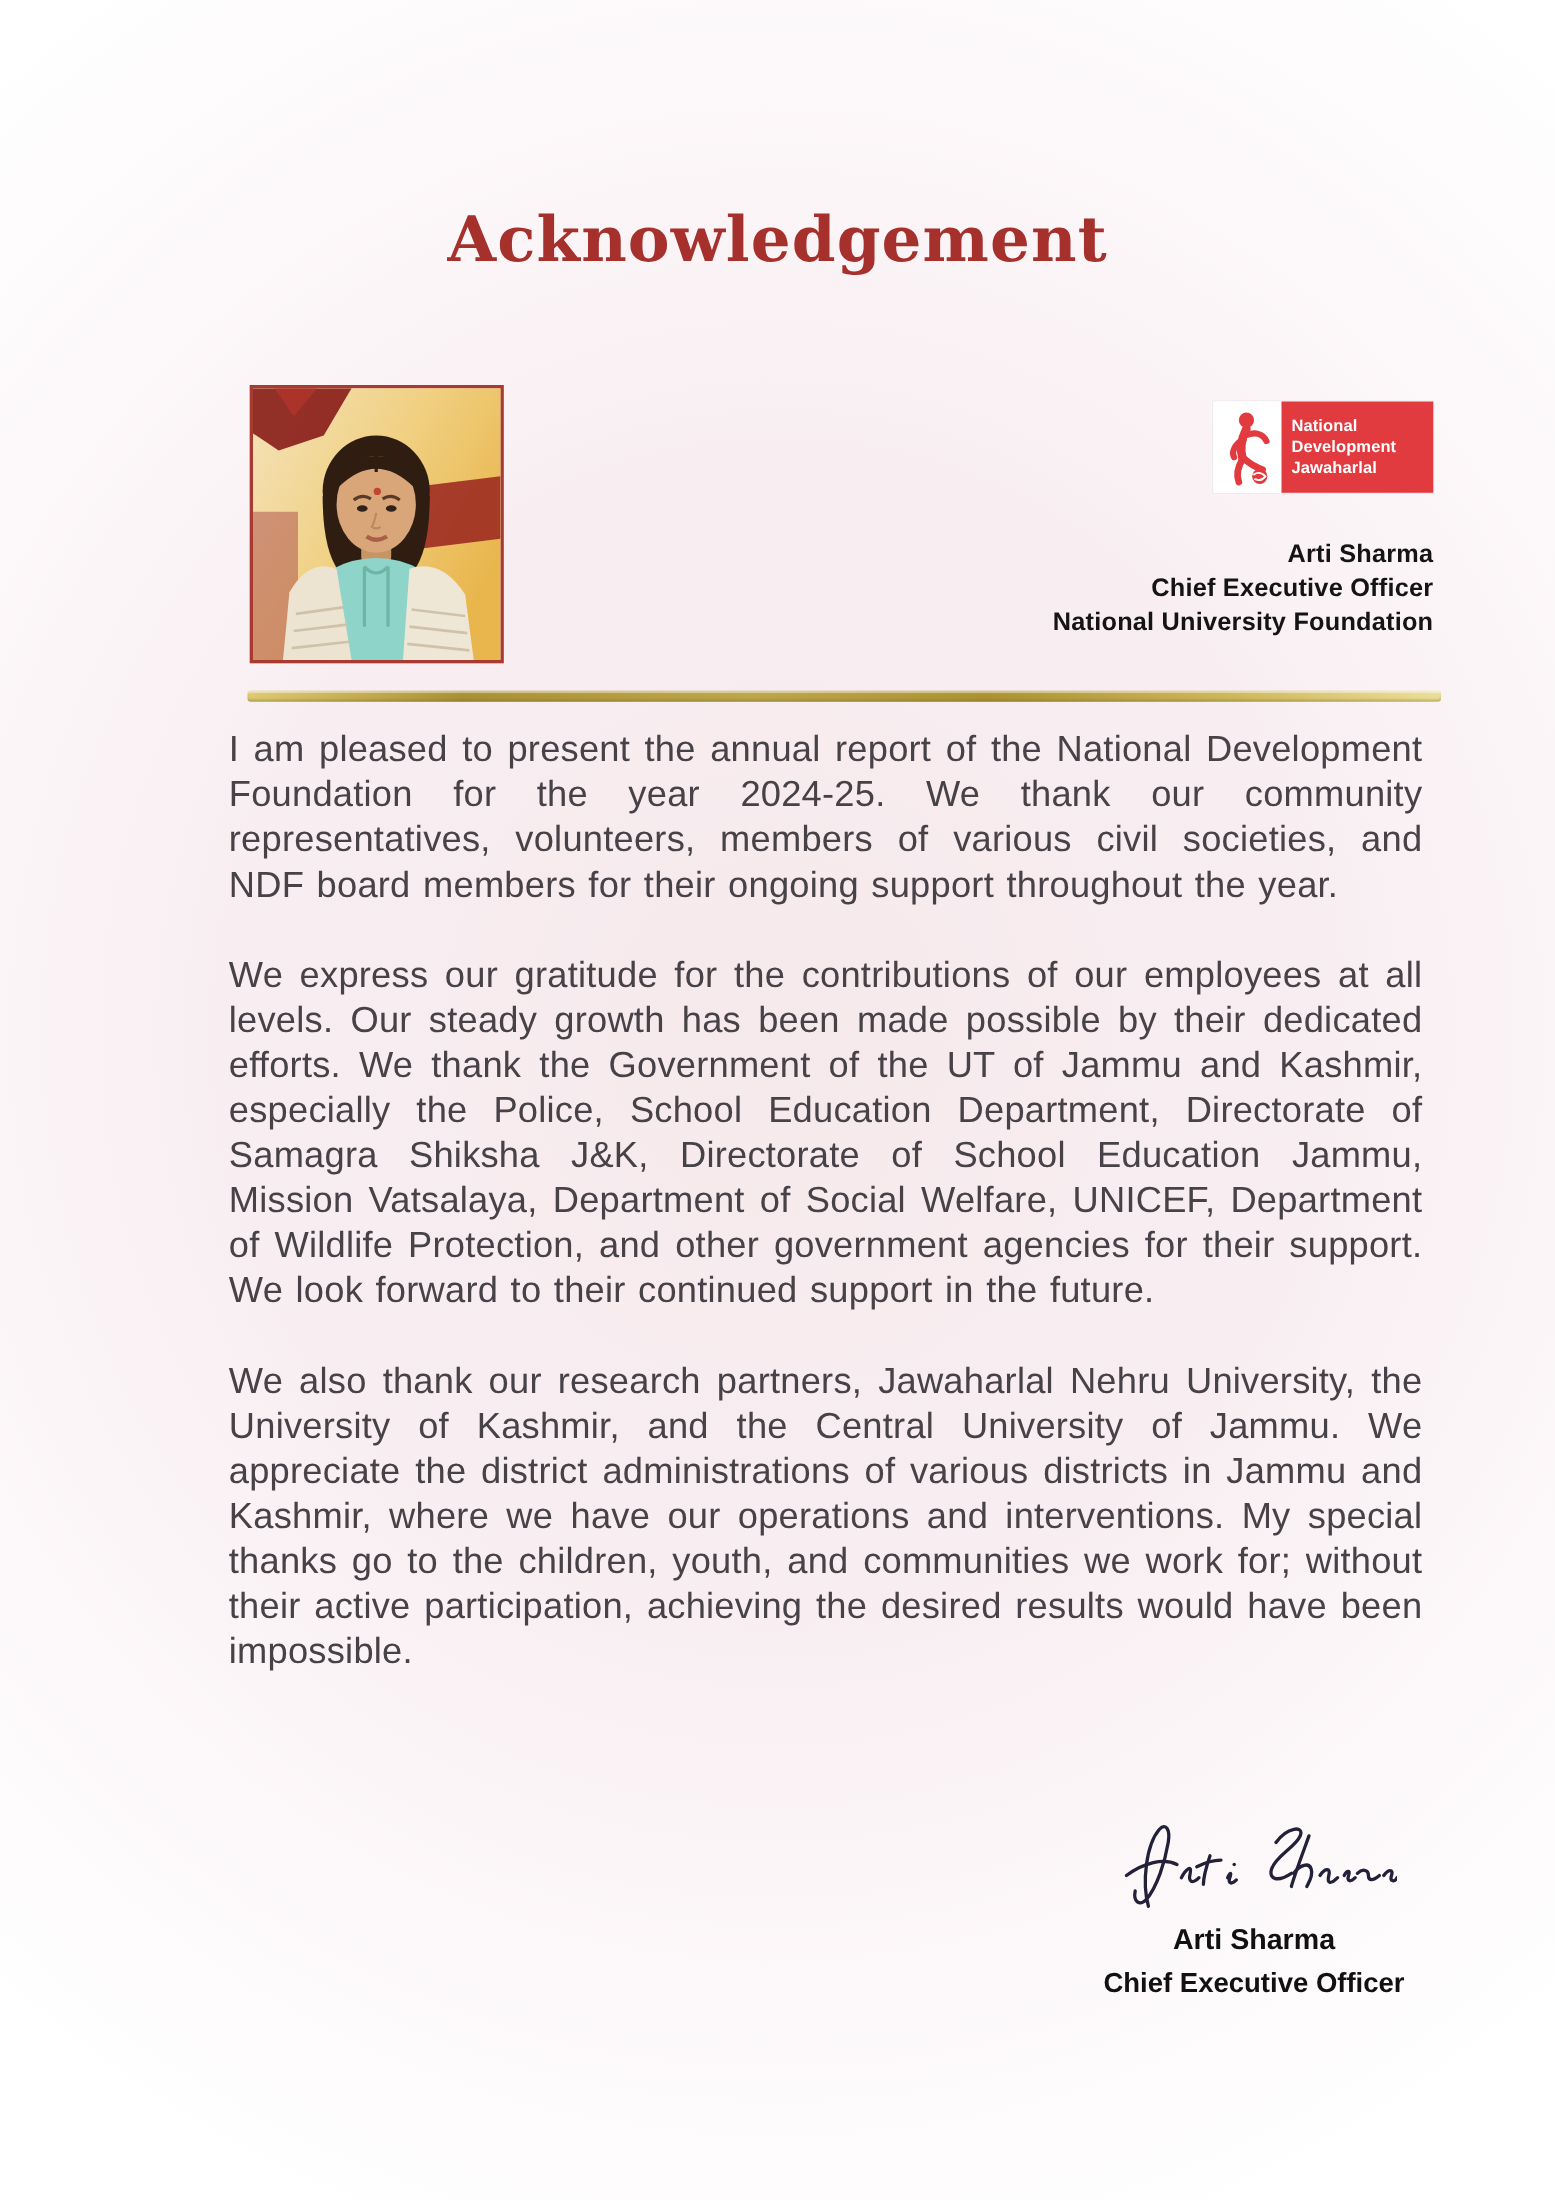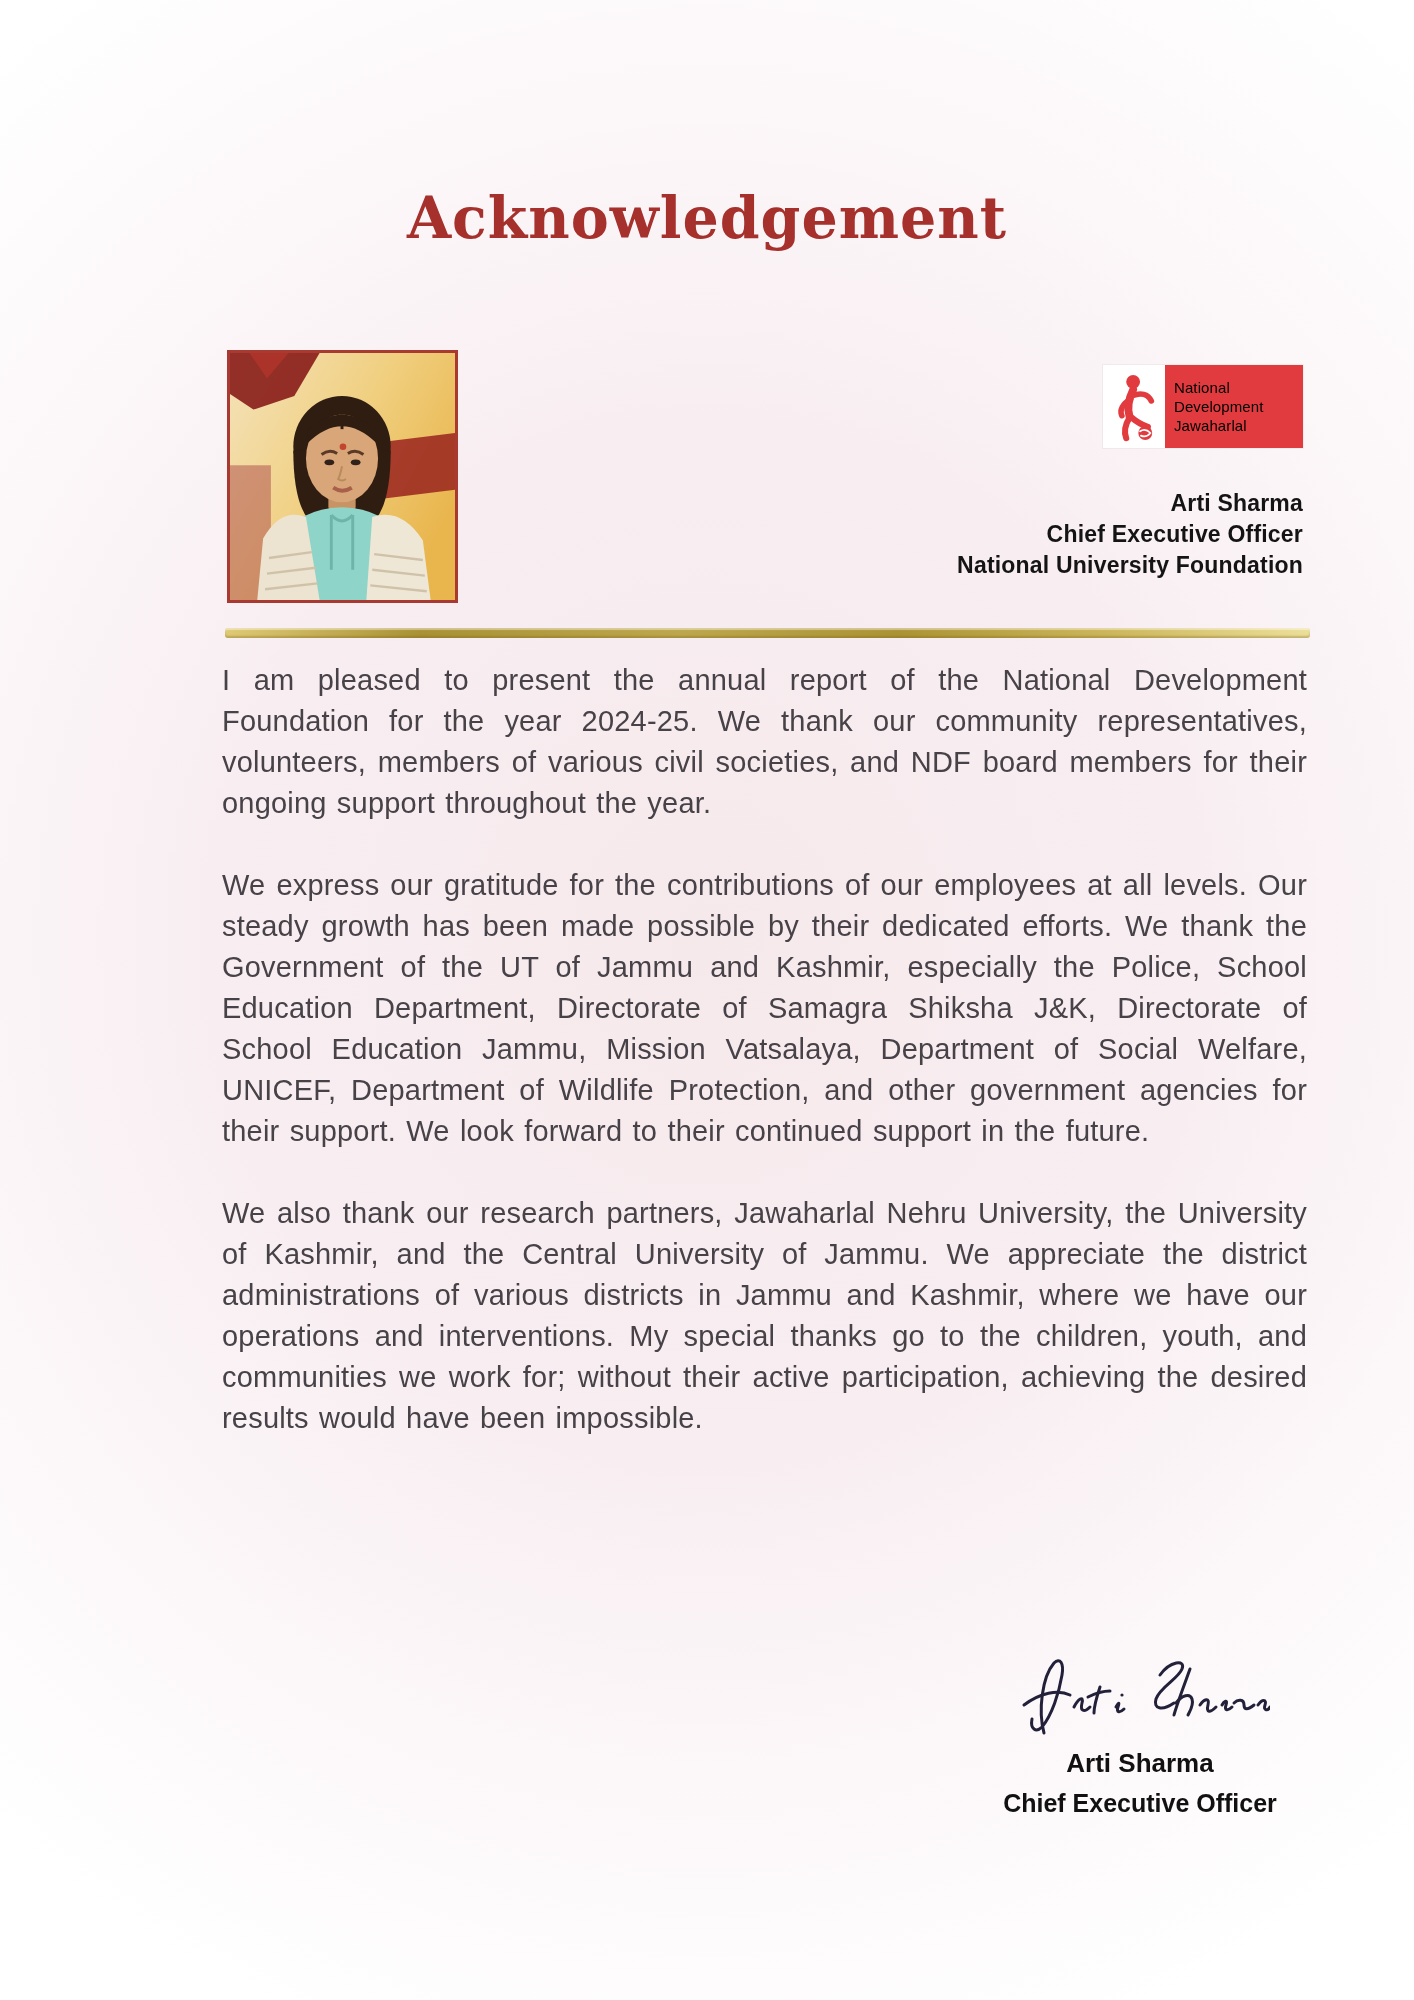--- a/index.html
+++ b/index.html
@@ -26,37 +26,37 @@
   }
   .ceo-photo svg{display:block;width:100%;height:100%;}
   .ndf-logo{
     position:absolute;left:1103px;top:365px;width:200px;height:83px;
     display:flex;box-shadow:0 0 0 1px rgba(0,0,0,0.04);
     background:#ffffff;
   }
   .logo-figure{width:62px;height:83px;background:#ffffff;display:flex;align-items:center;justify-content:center;}
   .logo-figure svg{width:52px;height:72px;}
   .logo-text{
-    flex:1;background:#e23b3f;color:#000000;
-    font-weight:400;font-size:15px;line-height:19px;
+    flex:1;background:#e23b3f;color:#ffffff;
+    font-weight:700;font-size:15px;line-height:19px;
     padding:13px 0 0 9px;box-sizing:border-box;letter-spacing:0.1px;
   }
   .officer-block{
     position:absolute;right:111px;top:488px;width:600px;
     text-align:right;color:#141414;font-weight:700;
     font-size:23px;line-height:31px;letter-spacing:0.2px;
   }
   .gold-divider{
     position:absolute;left:225px;top:628px;width:1085px;height:10px;border-radius:3px;
     background:linear-gradient(90deg,#dfca75 0%,#a99134 18%,#bda74d 42%,#ab9334 62%,#cdb75c 82%,#ecdf9a 100%);
     box-shadow:inset 0 2px 1px rgba(255,255,255,0.45), inset 0 -2px 2px rgba(120,100,30,0.35);
   }
   .letter-body{
-    position:absolute;left:222px;top:660px;width:1085px;
-    color:#474247;font-size:29px;line-height:41px;
+    position:absolute;left:208px;top:660px;width:1085px;
+    color:#474247;font-size:33px;line-height:41px;
     text-align:justify;text-align-last:left;
     letter-spacing:0.2px;word-spacing:2px;
   }
   .letter-body p{margin:0 0 41px 0;}
   .signature-block{
     position:absolute;left:965px;top:1652px;width:350px;
     text-align:center;color:#111111;
   }
   .handwritten-signature{height:92px;display:flex;align-items:center;justify-content:center;}
   .handwritten-signature svg{width:260px;height:90px;}

